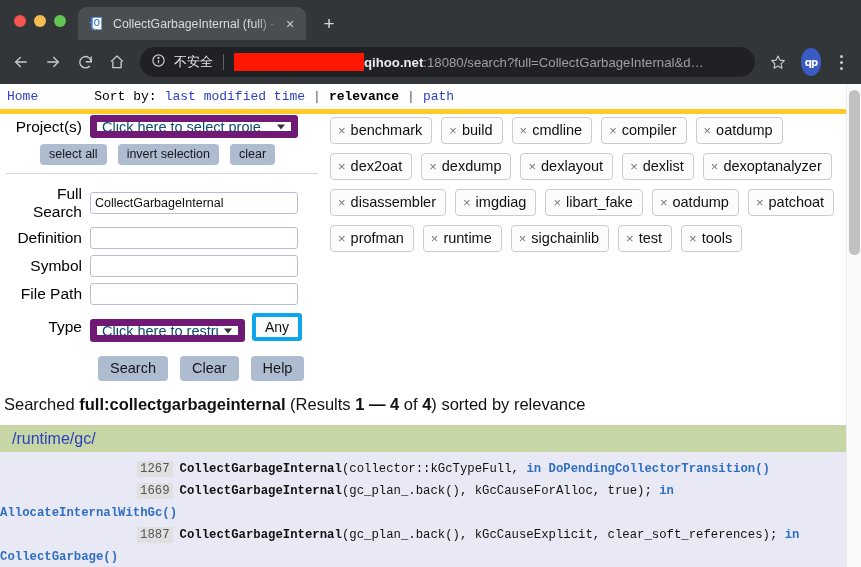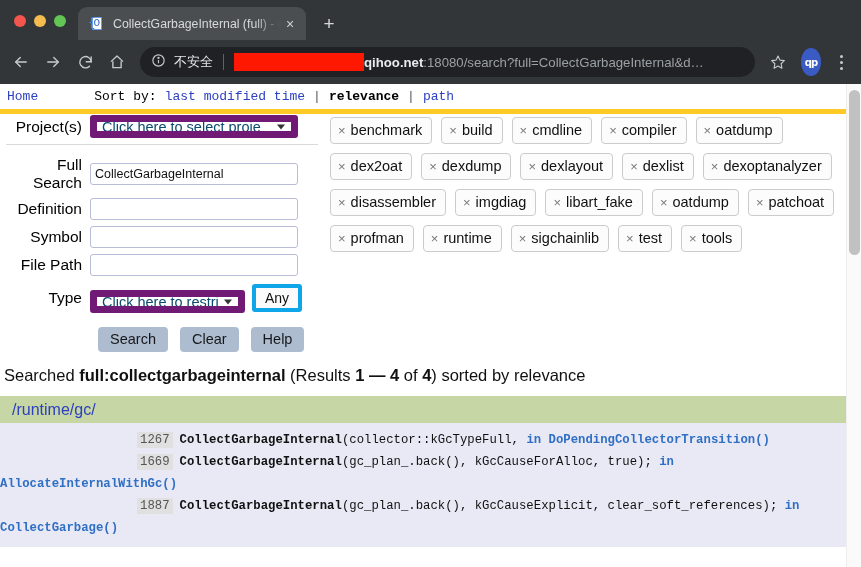--- a/index.html
+++ b/index.html
@@ -306,20 +306,25 @@
 
         <div class="form">
           <div class="frow">
             <div class="flabel">Project(s)</div>
             <div class="selbox">
               <span class="seltext">Click here to select proje</span>
               <span class="caret"></span>
             </div>
           </div>
 
+          <div class="btnrow">
+            <button class="gbtn small">select all</button>
+            <button class="gbtn small">invert selection</button>
+            <button class="gbtn small">clear</button>
+          </div>
 
           <div class="hr"></div>
 
           <div class="frow">
             <div class="flabel">Full Search</div>
             <input class="inp" value="CollectGarbageInternal" style="">
           </div>
           <div class="frow">
             <div class="flabel">Definition</div>
             <input class="inp" value="" style="">

